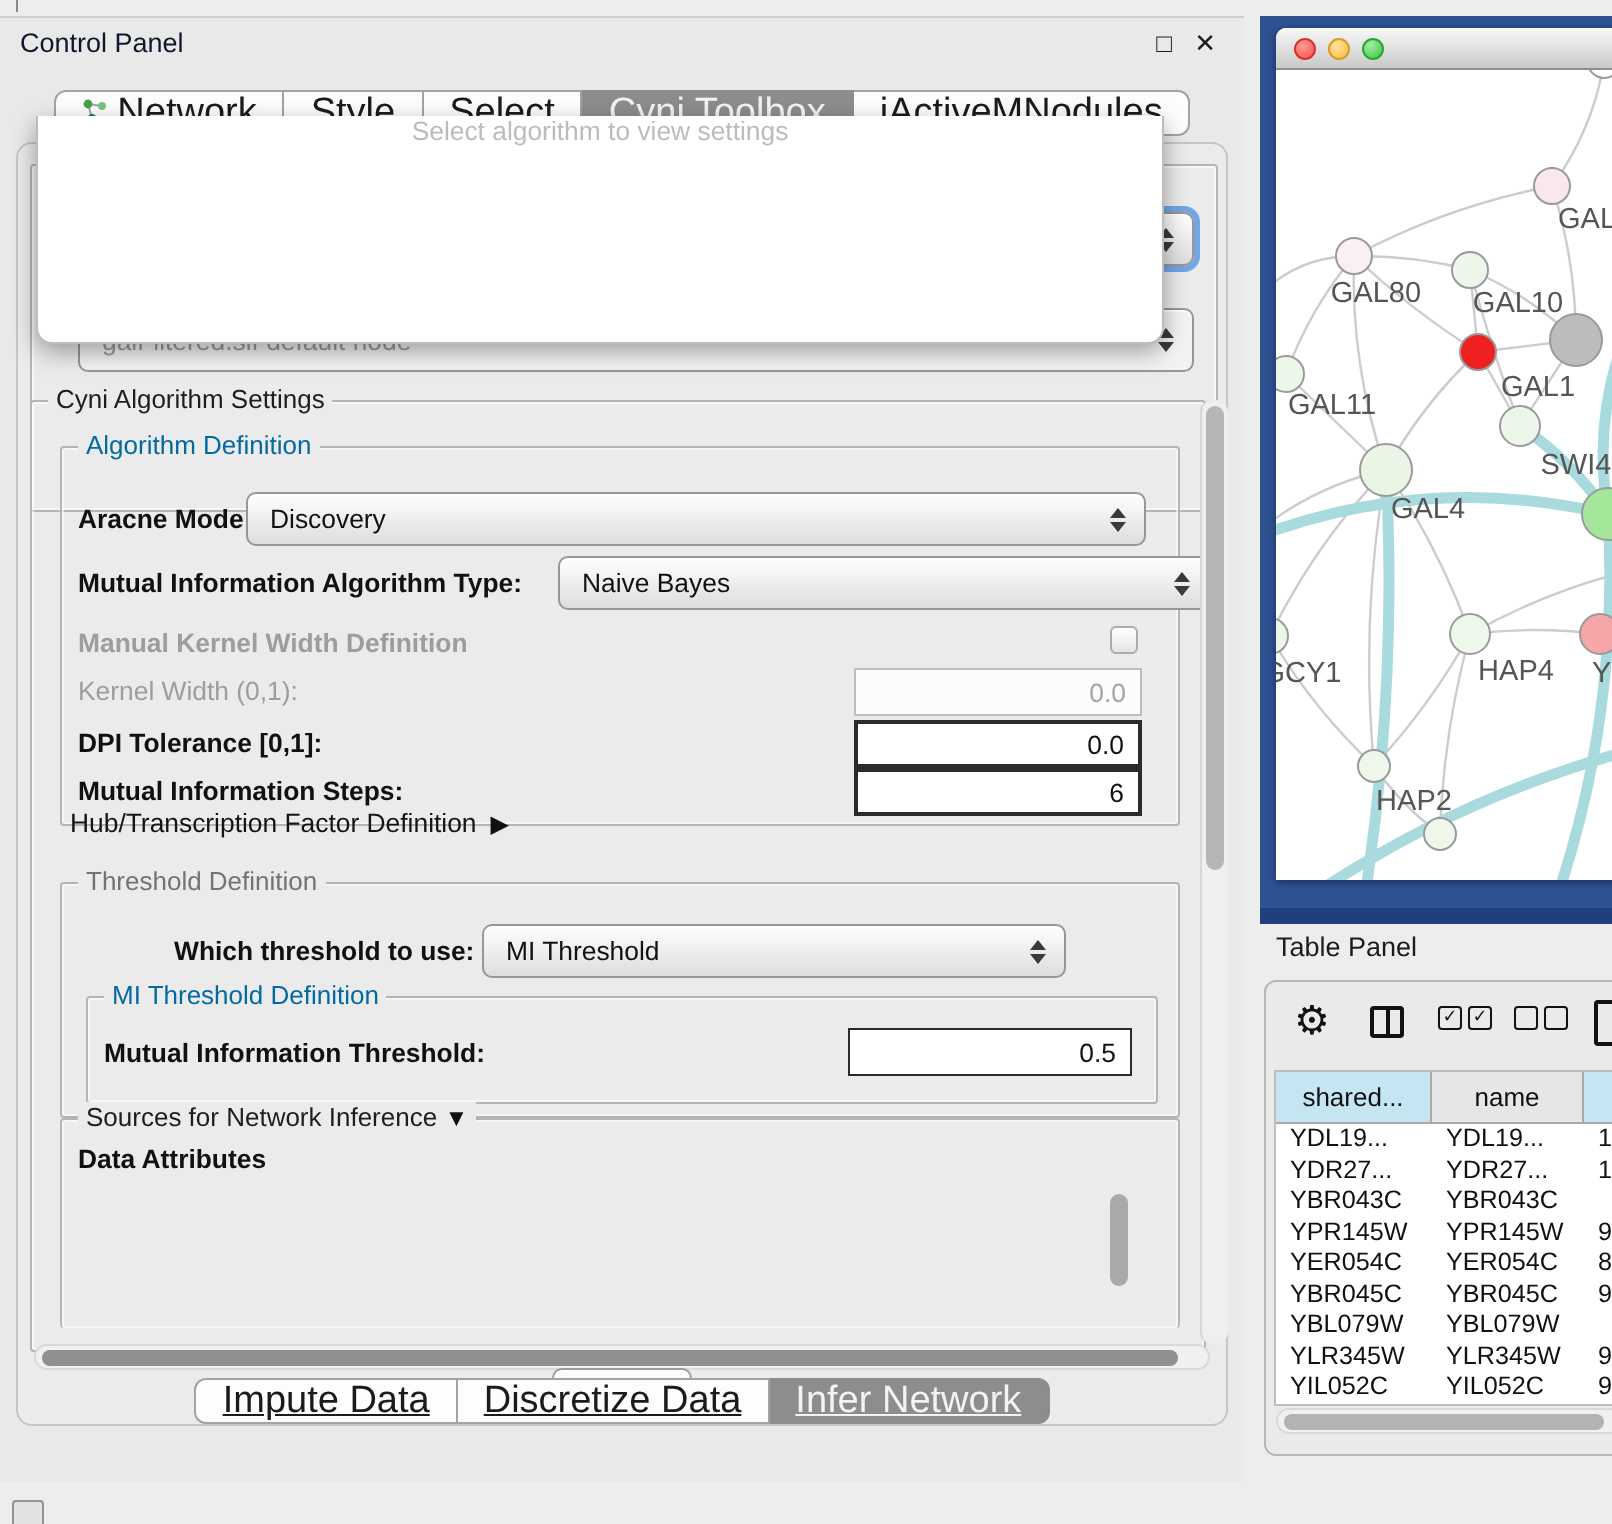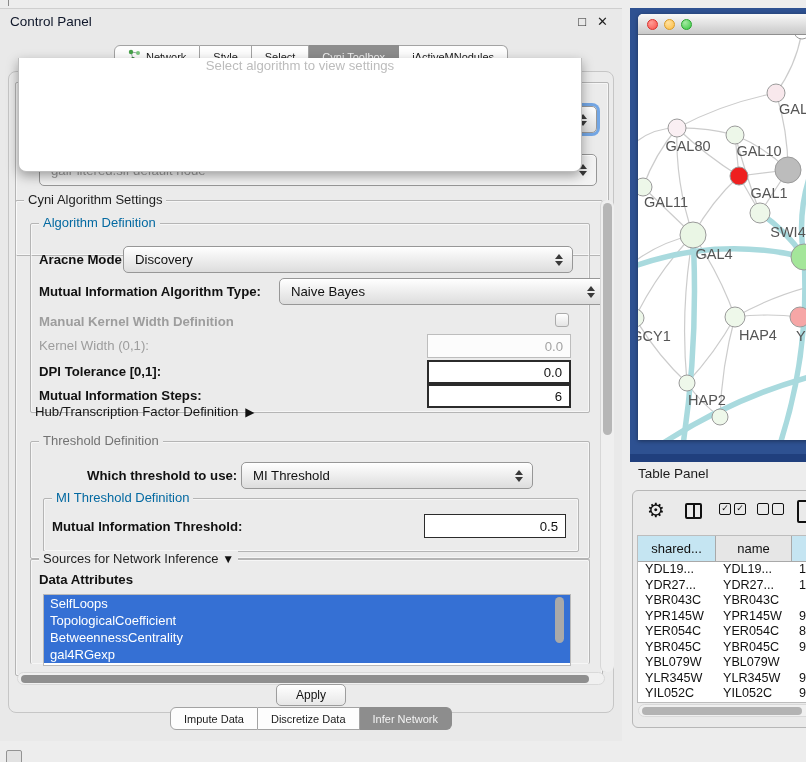--- a/index.html
+++ b/index.html
@@ -8,22 +8,22 @@
   .abs{position:absolute;}
   
   #control-panel{left:0;top:8px;width:622px;height:732px;background:#e9e9e9;border-top:1px solid #cfcfcf;}
   .cp-title{position:absolute;left:0;top:0;width:100%;height:26px;}
   .cp-title .t{position:absolute;left:10px;top:5px;font-size:13.5px;color:#0f172a;}
   .winbtn{position:absolute;top:5px;font-size:13px;color:#1c1c1c;font-weight:bold;cursor:default;}
   #float-btn{right:36px;font-weight:normal;}
   #close-btn{right:14px;}
   .tabbar{position:absolute;left:0;width:622px;display:flex;justify-content:center;}
   #top-tabs{top:36px;}
-  #bottom-tabs{top:698px;}
-  .tab{display:inline-flex;align-items:center;gap:5px;height:23px;padding:0 13px;background:#fdfdfd;border:1px solid #a3a3a3;border-left:none;font-size:11px;color:#1b1b1b;box-sizing:border-box;}
+  #bottom-tabs{top:680px;}
+  .tab{display:inline-flex;align-items:center;gap:5px;height:23px;padding:0 13px;background:#fdfdfd;border:1px solid #a3a3a3;border-left:none;font-size:19px;color:#1b1b1b;box-sizing:border-box;text-decoration:underline;}
   .tab:first-child{border-left:1px solid #a3a3a3;border-radius:6px 0 0 6px;}
   .tab:last-child{border-radius:0 6px 6px 0;}
   .tab.sel{background:#8d8d8d;color:#f3f3f3;border-color:#8d8d8d;}
   
   #cp-content{left:8px;top:62px;width:606px;height:642px;background:#ebebeb;border:1px solid #c6c6c6;border-radius:8px;box-sizing:border-box;}
   .group{position:absolute;border:1px solid #b5b5b5;border-radius:2px;box-shadow:inset 0 0 0 1px rgba(255,255,255,.55);}
   .gtitle{position:absolute;top:-9px;left:8px;background:#ebebeb;padding:0 4px;font-size:13px;color:#1e1e1e;white-space:nowrap;}
   .gtitle.blue{color:#0369a1;}
   .gtitle.green{color:#737373;}
   .lbl{position:absolute;font-size:13.2px;color:#111;white-space:nowrap;}
@@ -195,26 +195,20 @@
             <div class="tfield" style="left:380px;top:15px;width:142px;border-width:1px;">0.5</div>
           </div>
         </div>
 
         <div class="group" style="left:14px;top:358px;width:558px;height:104px;border-bottom:none;">
           <span class="gtitle">
             <span>Sources for Network Inference</span>
             <span class="tri">▼</span>
           </span>
           <span class="lbl b" style="left:8px;top:12px;">Data Attributes</span>
-          <div id="attr-list" style="left:12px;top:34px;width:526px;height:70px;">
-              <div class="attr-item sel">SelfLoops</div>
-              <div class="attr-item sel">TopologicalCoefficient</div>
-              <div class="attr-item sel">BetweennessCentrality</div>
-              <div class="attr-item sel">gal4RGexp</div>
-            </div>
           <span class="vthumb" style="left:524px;top:37px;width:9px;height:46px;"></span>
         </div>
       </div>
 
       <div class="scroll-track-v" style="left:591px;top:128px;width:13px;height:472px;">
         <span class="scroll-thumb-v" style="top:3px;height:232px;"></span>
       </div>
       <div class="scroll-track-h" style="left:8px;top:600px;width:588px;height:13px;">
         <span class="scroll-thumb-h" style="left:3px;width:568px;"></span>
       </div>

